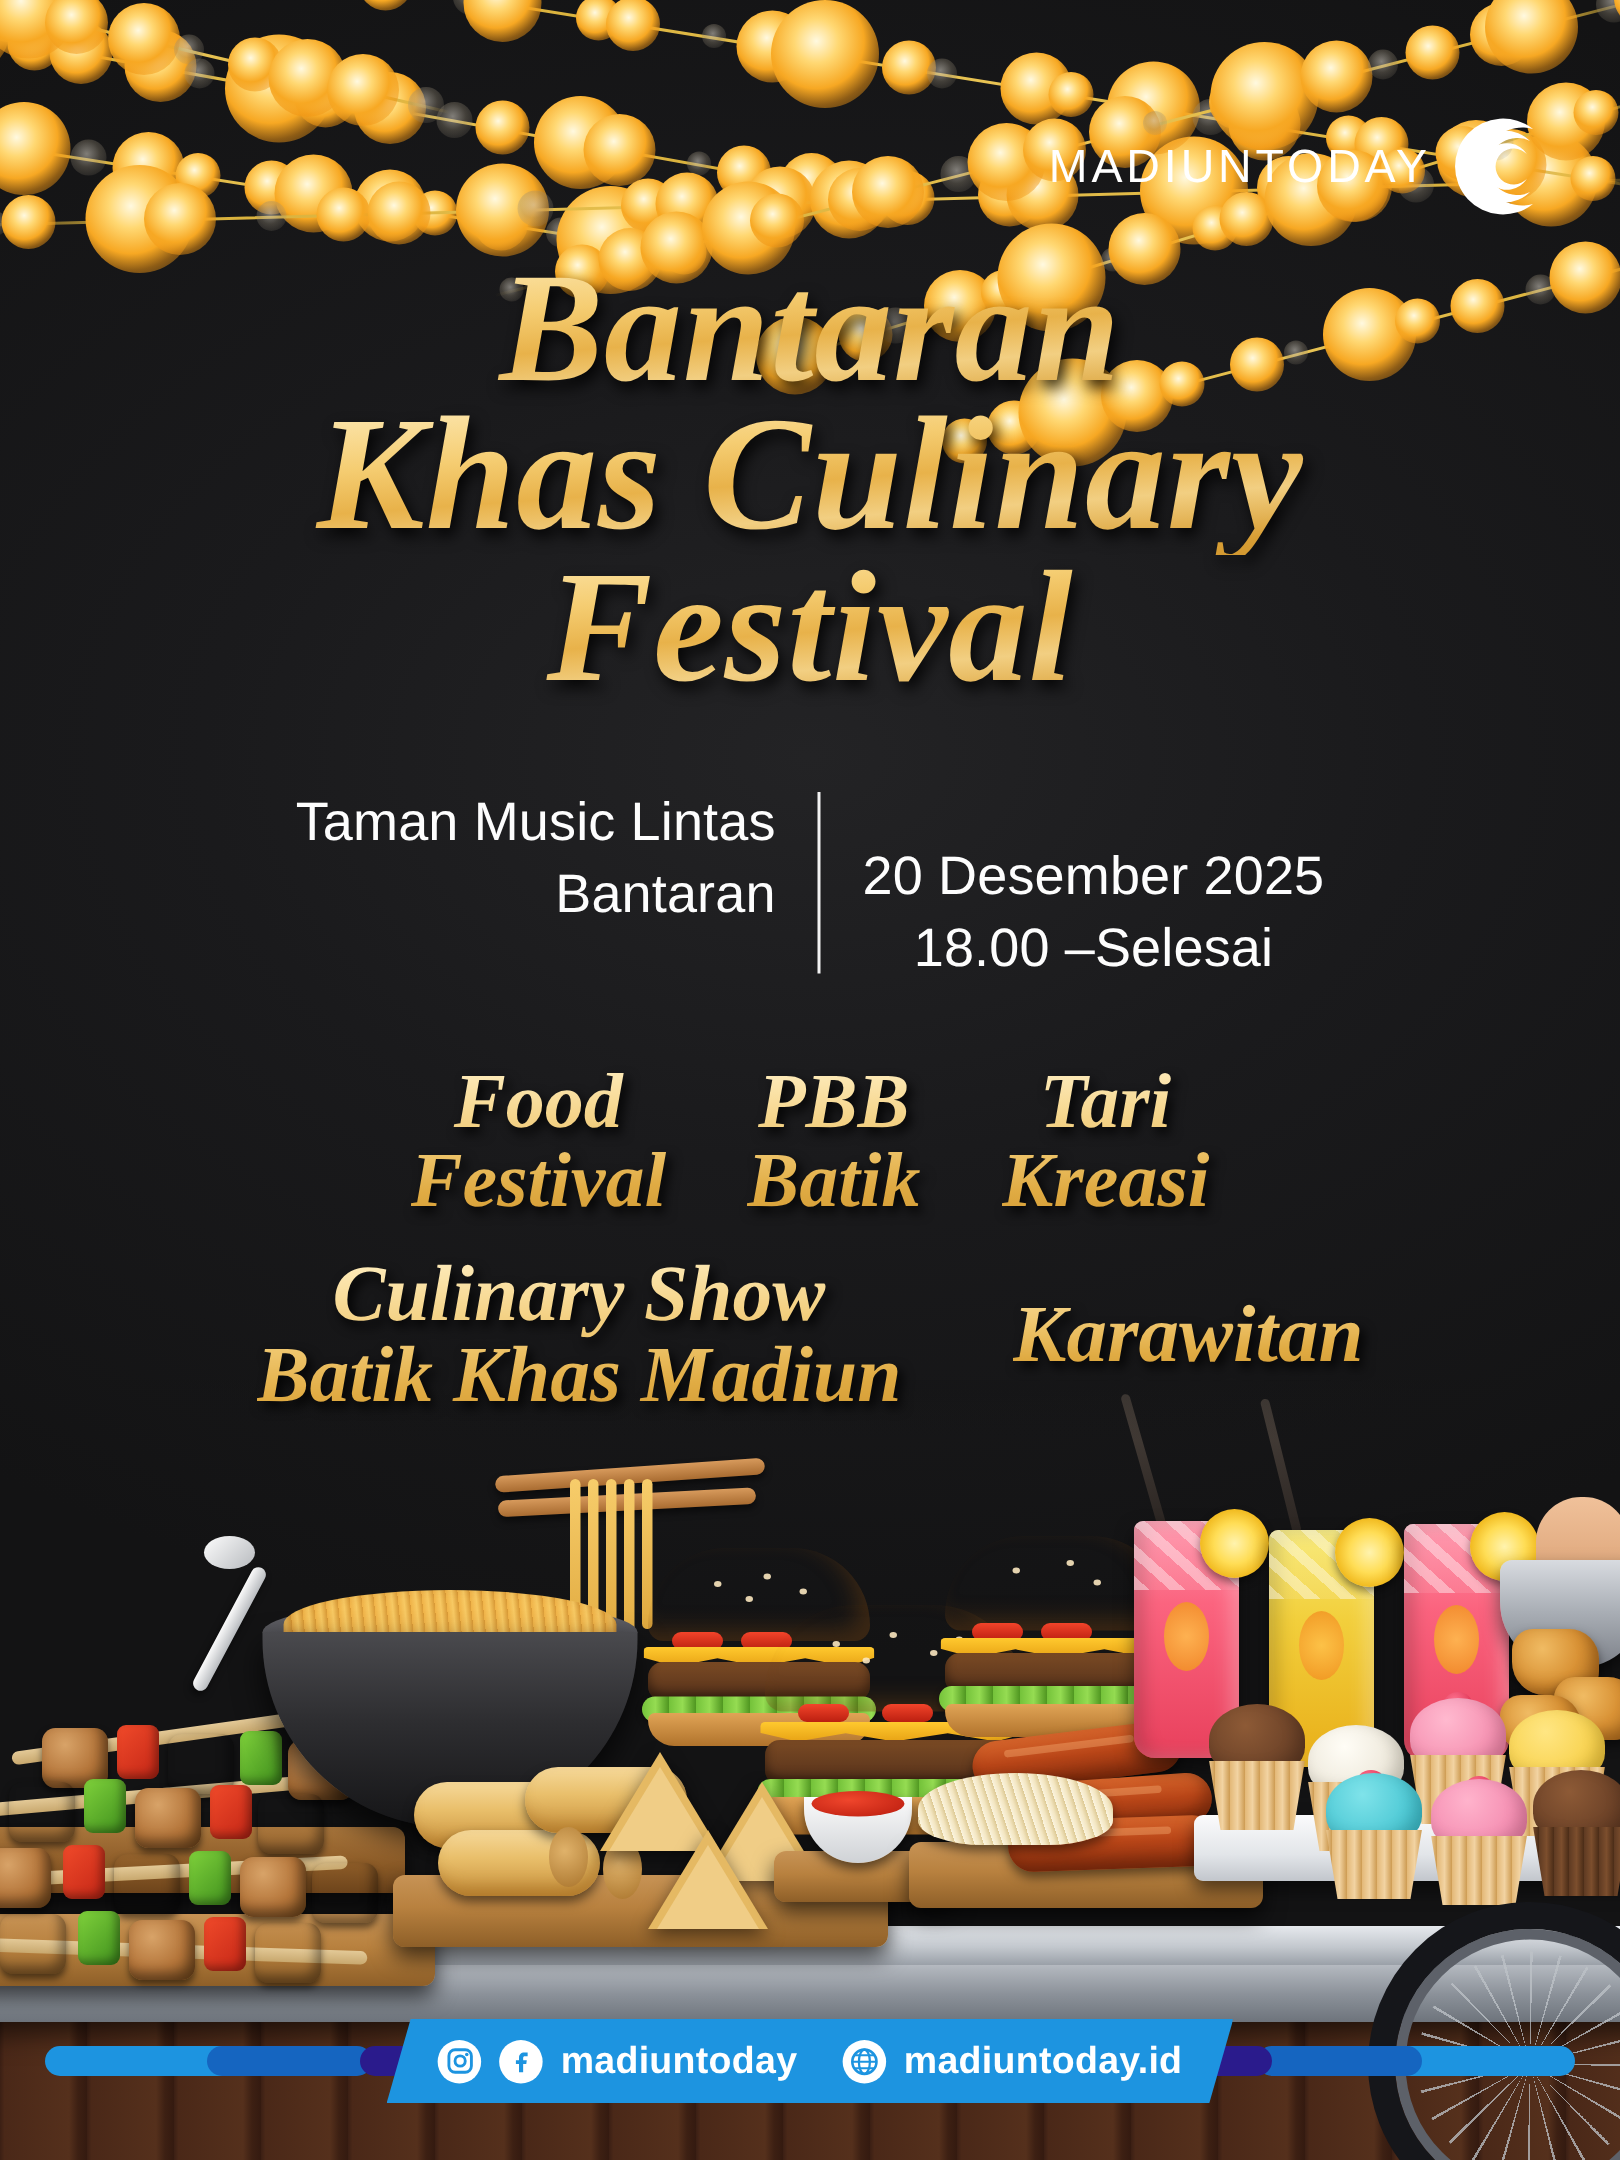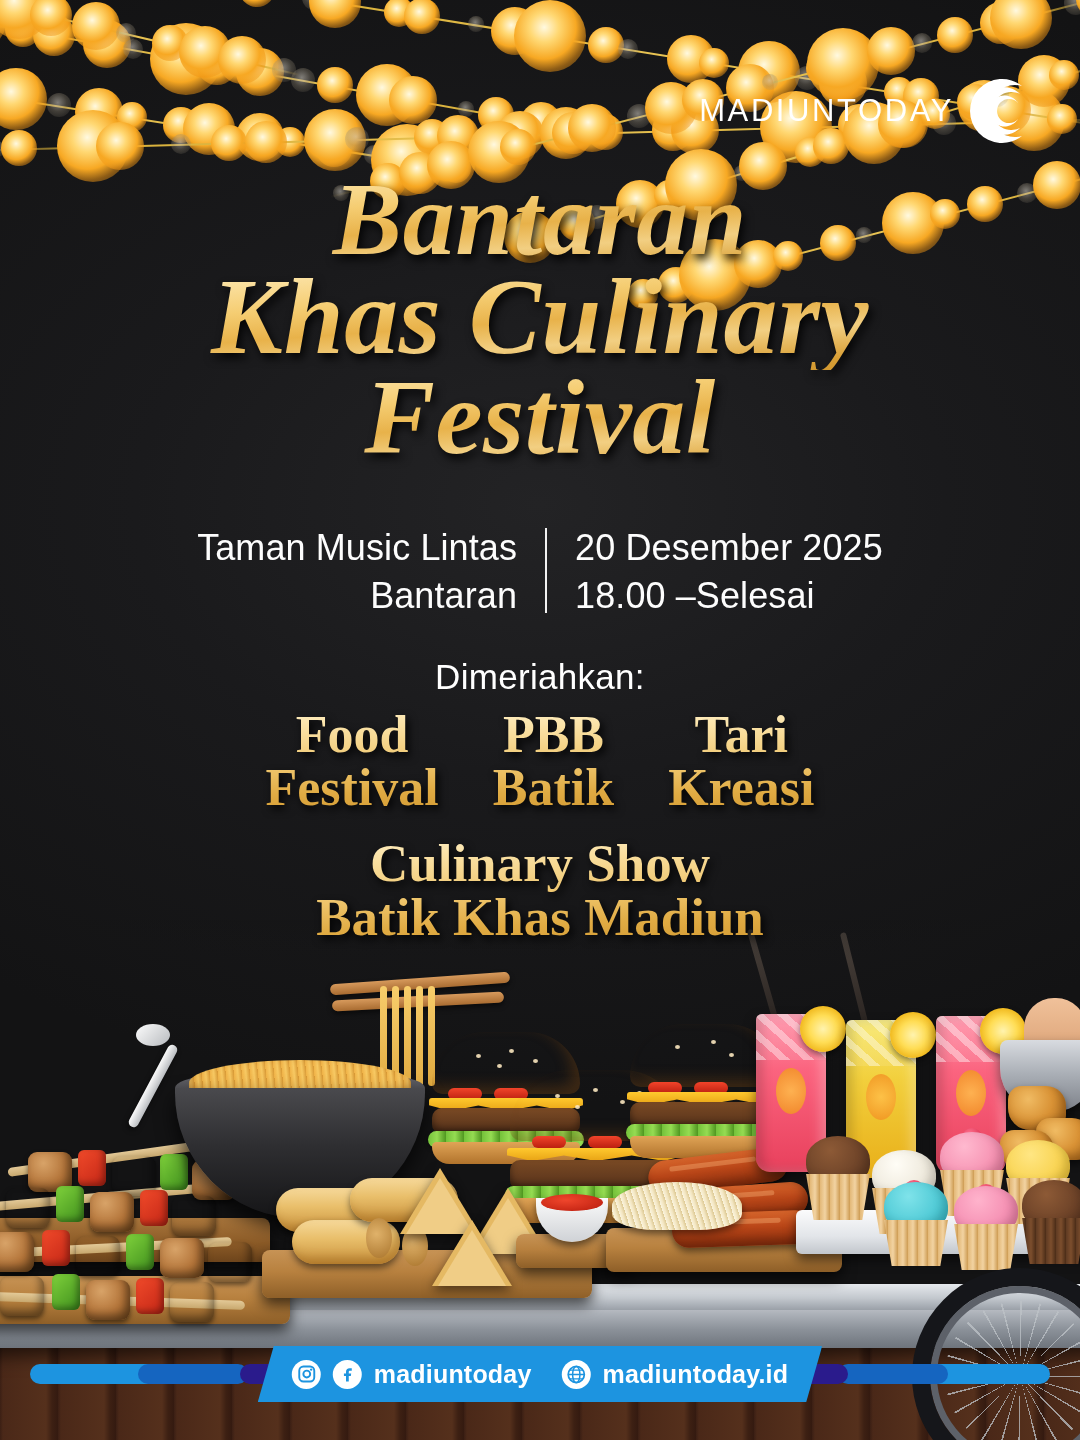--- a/index.html
+++ b/index.html
@@ -42,34 +42,34 @@
     color:transparent; -webkit-text-fill-color:transparent;
     filter:drop-shadow(3px 5px 5px rgba(0,0,0,.85));
     letter-spacing:0.5px;
   }
   .title-line.l2 { font-size:108px; margin-top:-6px; }
   .title-line.l3 { font-size:106px; margin-top:-4px; }
 
   
   .infobar { position:absolute; top:524px; left:0; width:1080px; display:flex; justify-content:center; align-items:stretch; z-index:7; }
   .info-left { text-align:right; padding-right:28px; }
-  .info-right { text-align:left; padding-left:28px; }
+  .info-right { text-align:center; padding-left:28px;margin-top:36px; }
   .info-line { color:#fdfdfd; font-size:36px; line-height:1.32; font-weight:400; letter-spacing:.1px; white-space:nowrap; }
   .info-div { width:2px; background:#f2f2f2; margin:4px 0 6px; }
 
   
   .dimer-label { position:absolute; top:657px; left:0; width:1080px; text-align:center; z-index:7;
     color:#fff; font-size:35px; letter-spacing:.3px; }
 
   .acts-row { position:absolute; left:0; width:1080px; display:flex; justify-content:center; z-index:7; }
   .acts-row.r1 { top:708px; align-items:flex-start; gap:54px; }
   .acts-row.r2 { top:836px; align-items:flex-start; gap:74px; }
   .act {
     font-family:"Liberation Serif", serif;
-    font-weight:700;
+    font-style:italic; font-weight:700;
     font-size:52px; line-height:1.02; text-align:center;
     background:linear-gradient(178deg,#fff0c6 0%,#f8dc9a 26%,#eec46a 55%,#e0ab43 78%,#d29a33 100%);
     -webkit-background-clip:text; background-clip:text;
     color:transparent; -webkit-text-fill-color:transparent;
     filter:drop-shadow(3px 4px 4px rgba(0,0,0,.9));
     white-space:pre-line;
   }
   .act.wide { font-size:53px; }
   .act.solo { font-size:54px; padding-top:26px; }
 
@@ -412,34 +412,34 @@
       <div class="info-line">Taman Music Lintas</div>
       <div class="info-line">Bantaran</div>
     </div>
     <div class="info-div"></div>
     <div class="info-right">
       <div class="info-line">20 Desember 2025</div>
       <div class="info-line">18.00 –Selesai</div>
     </div>
   </div>
 
-  <div class="dimer-label">Dimeriahkan:</div>
 
   <div class="acts-row r1">
     <div class="act">Food
 Festival</div>
     <div class="act">PBB
 Batik</div>
     <div class="act">Tari
 Kreasi</div>
   </div>
 
   <div class="acts-row r2">
     <div class="act wide">Culinary Show
 Batik Khas Madiun</div>
+    <div class="act solo">Karawitan</div>
   </div>
 
   <div class="scene">
     <div class="scene-fade"></div>
     <div class="wood"></div>
     <div class="counter"></div>
     <div class="counter-top"></div>
 
     <div class="board dark" style="left:-30px; top:298px; width:300px; height:44px;"></div>
     <div class="board" style="left:-40px; top:356px; width:330px; height:48px;"></div>

